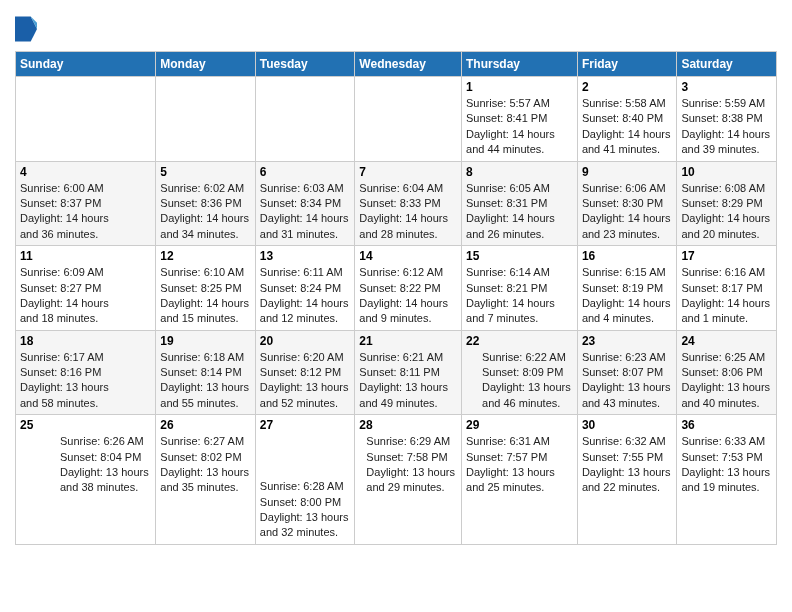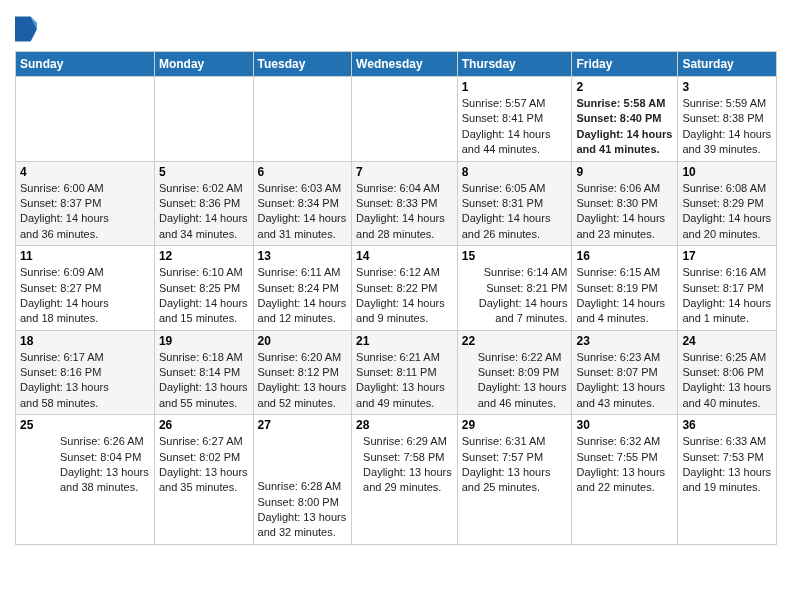--- a/index.html
+++ b/index.html
@@ -126,21 +126,21 @@
         <td class="empty-cell"></td>
         <td>
           <span class="day-num">1</span>
           <div class="day-info" style="white-space: pre-line;">Sunrise: 5:57 AM
 Sunset: 8:41 PM
 Daylight: 14 hours
 and 44 minutes.</div>
         </td>
         <td>
           <span class="day-num">2</span>
-          <div class="day-info" style="white-space: pre-line; font-weight: bold;">Sunrise: 5:58 AM
+          <div class="day-info" style="white-space: pre-line;">Sunrise: 5:58 AM
 Sunset: 8:40 PM
 Daylight: 14 hours
 and 41 minutes.</div>
         </td>
         <td>
           <span class="day-num">3</span>
           <div class="day-info" style="white-space: pre-line;">Sunrise: 5:59 AM
 Sunset: 8:38 PM
 Daylight: 14 hours
 and 39 minutes.</div>
@@ -221,21 +221,21 @@
         </td>
         <td>
           <span class="day-num">14</span>
           <div class="day-info" style="white-space: pre-line;">Sunrise: 6:12 AM
 Sunset: 8:22 PM
 Daylight: 14 hours
 and 9 minutes.</div>
         </td>
         <td>
           <span class="day-num">15</span>
-          <div class="day-info" style="white-space: pre-line; text-align: right;">Sunrise: 6:14 AM
+          <div class="day-info" style="white-space: pre-line;">Sunrise: 6:14 AM
 Sunset: 8:21 PM
 Daylight: 14 hours
 and 7 minutes.</div>
         </td>
         <td>
           <span class="day-num">16</span>
           <div class="day-info" style="white-space: pre-line;">Sunrise: 6:15 AM
 Sunset: 8:19 PM
 Daylight: 14 hours
 and 4 minutes.</div>

